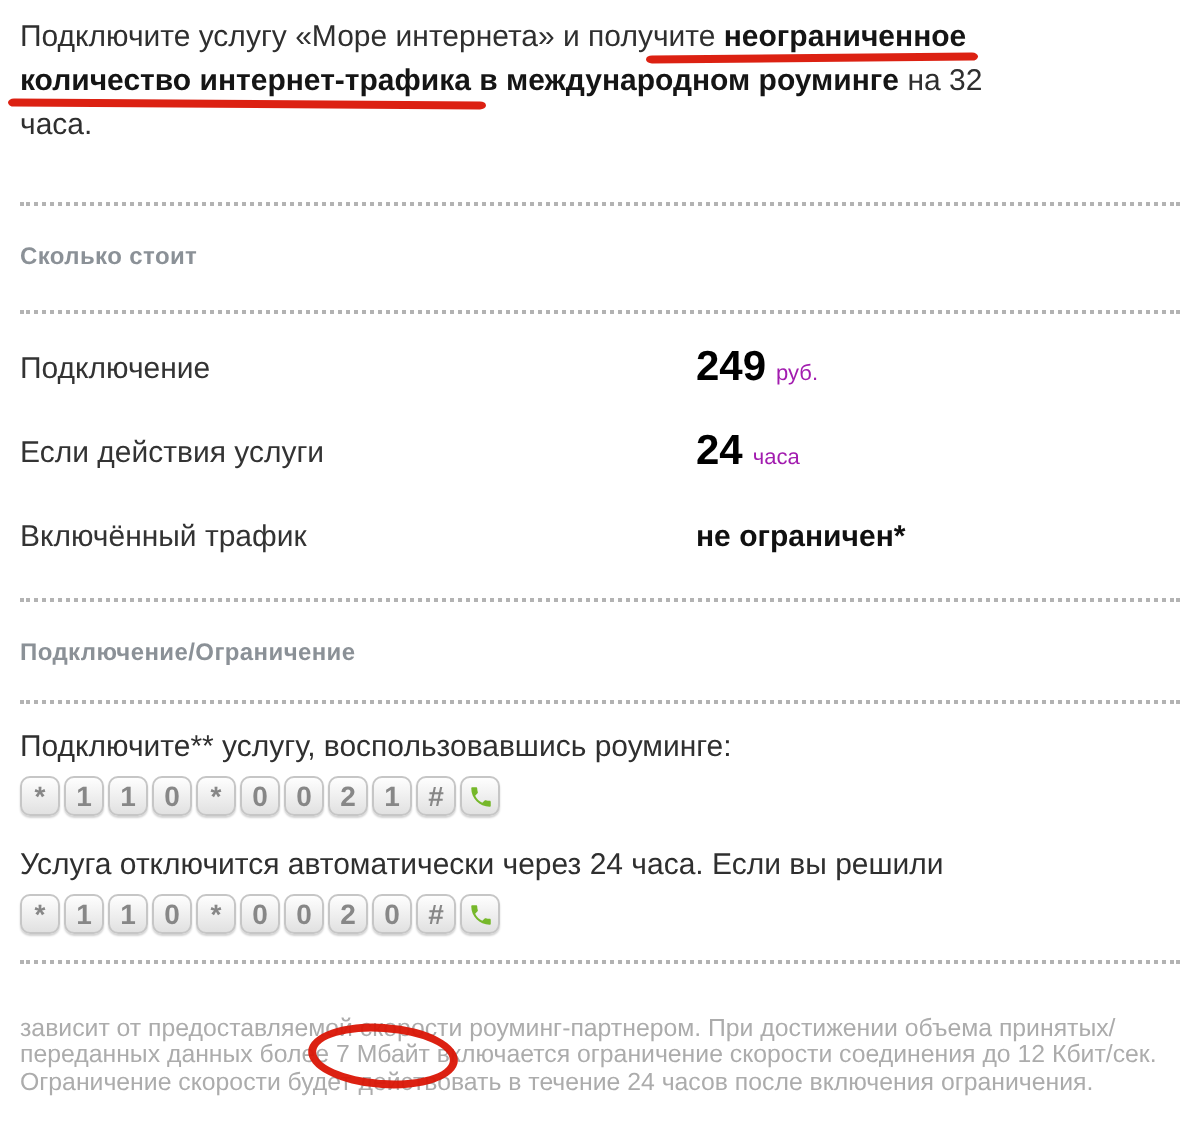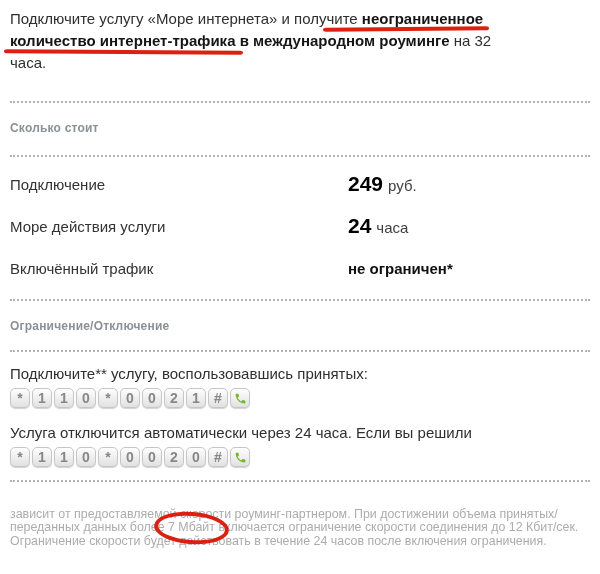--- a/index.html
+++ b/index.html
@@ -31,21 +31,21 @@
 
   h2.section {
     font-size:12px; line-height:20px; color:#8b9197;
     margin:15px 0 0 0; font-weight:bold; letter-spacing:.2px;
   }
 
   .rows { margin-top:16px; }
   .prow { display:flex; align-items:center; margin-bottom:18px; height:24px; }
   .plabel { width:338px; color:#333; }
   .pval-num { font-size:21px; font-weight:bold; color:#000000; margin-right:5px; }
-  .pval-unit { font-size:15px; color:#404040; }
+  .pval-unit { font-size:11px; color:#a21caf; }
   .pval-bold { font-weight:bold; font-size:15px; color:#101010; }
 
   .cmd-intro { margin-top:11px; white-space:nowrap; }
   .cmd-intro2 { margin-top:13px; }
   .keys { margin-top:2px; margin-bottom:12px; display:flex; align-items:center; gap:2px; height:22px; }
   .key {
     width:20px; height:20px; box-sizing:border-box;
     border:1px solid #c6c6c6; border-radius:5px;
     background:linear-gradient(#fefefe, #e1e1e1);
     box-shadow:0 1px 1px rgba(0,0,0,.18);
@@ -81,36 +81,36 @@
   <h2 class="section">Сколько стоит</h2>
 
   <div class="divider d2"></div>
 
   <div class="rows">
     <div class="prow">
       <div class="plabel">Подключение</div>
       <div><span class="pval-num">249</span><span class="pval-unit">руб.</span></div>
     </div>
     <div class="prow">
-      <div class="plabel">Море действия услуги</div>
+      <div class="plabel">Если действия услуги</div>
       <div><span class="pval-num">24</span><span class="pval-unit">часа</span></div>
     </div>
     <div class="prow">
       <div class="plabel">Включённый трафик</div>
       <div><span class="pval-bold">не ограничен*</span></div>
     </div>
   </div>
 
   <div class="divider d3"></div>
 
-  <h2 class="section">Ограничение/Отключение</h2>
+  <h2 class="section">Подключение/Ограничение</h2>
 
   <div class="divider d4"></div>
 
-  <div class="cmd-intro">Подключите** услугу, воспользовавшись принятых:</div>
+  <div class="cmd-intro">Подключите** услугу, воспользовавшись роуминге:</div>
 
   <div class="keys">
     <span class="key">*</span>
       <span class="key">1</span>
       <span class="key">1</span>
       <span class="key">0</span>
       <span class="key">*</span>
       <span class="key">0</span>
       <span class="key">0</span>
       <span class="key">2</span>

